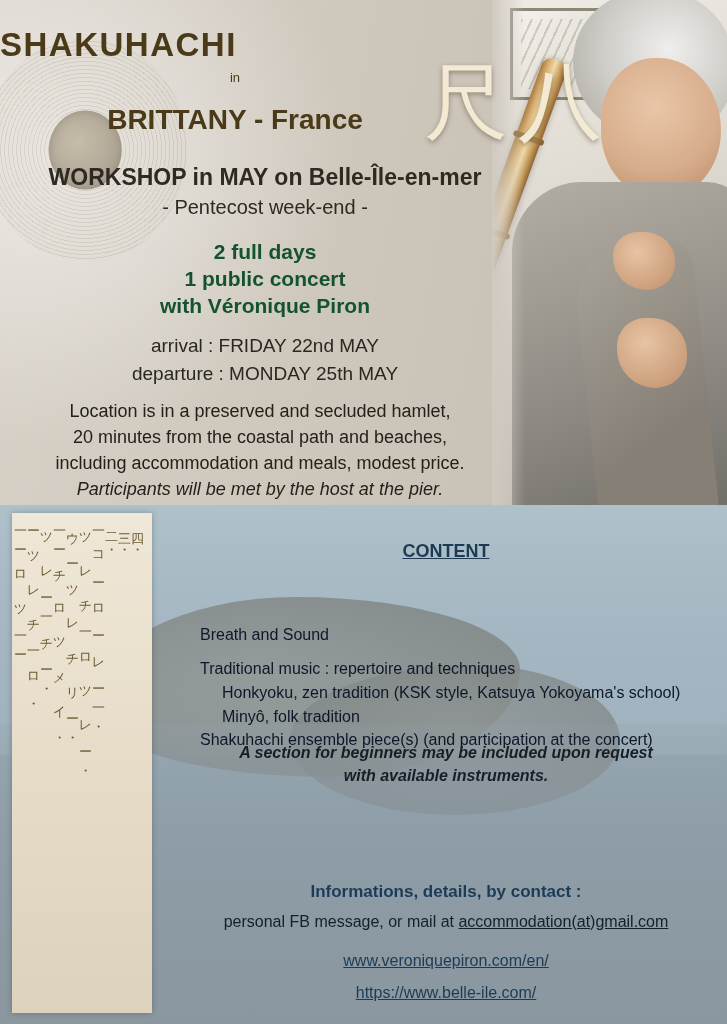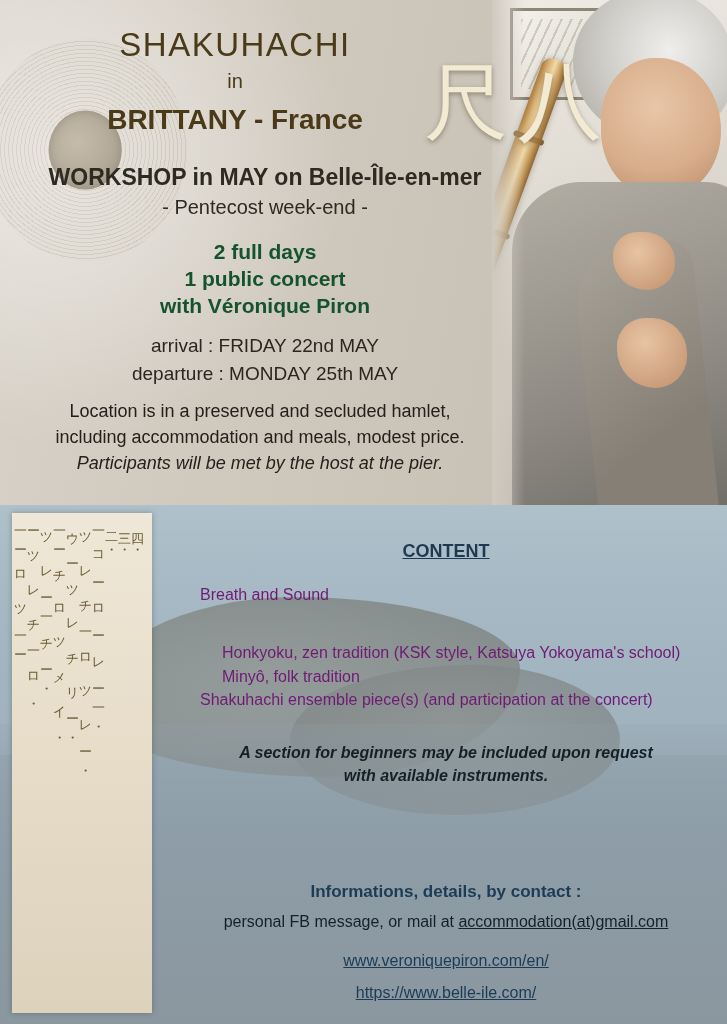--- a/index.html
+++ b/index.html
@@ -147,27 +147,26 @@
     font-size: 84px;
     color: #f2ead3;
     letter-spacing: 10px;
     text-shadow: 0 2px 5px rgba(70,55,30,0.45);
     font-weight: 400;
   }
 
   
   .t-title {
     position: absolute; left: 0; top: 26px; width: 470px;
-    text-align: center;
-    font-size: 33px; font-weight: normal; color: #4a3a18;
+    font-size: 33px; font-weight: bold; color: #4a3a18;
     letter-spacing: 1.5px;
   }
   .t-in {
     position: absolute; left: 0; top: 70px; width: 470px;
-    text-align: center; font-size: 20px; color: #4a3a18;
+    text-align: center; font-size: 13px; color: #4a3a18;
   }
   .t-brittany {
     position: absolute; left: 0; top: 104px; width: 470px;
     text-align: center; font-size: 28px; font-weight: bold; color: #4a3a18;
   }
   .t-workshop {
     position: absolute; left: 0; top: 164px; width: 530px;
     text-align: center; font-size: 23px; font-weight: bold; color: #2e2a22;
   }
   .t-pentecost {
@@ -248,21 +247,21 @@
   }
 
   
   .b-content-title {
     position: absolute; left: 165px; top: 541px; width: 562px;
     text-align: center; font-size: 18px; font-weight: bold; color: #1d3a52;
     text-decoration: underline;
   }
   .b-line {
     position: absolute; left: 200px;
-    font-size: 16px; color: #701a75;
+    font-size: 16px; color: #0f172a; margin-top: 40px;
   }
   .b-breath  { top: 586px; }
   .b-trad    { top: 620px; }
   .b-honk    { top: 644px; left: 222px; }
   .b-minyo   { top: 668px; left: 222px; }
   .b-ensemble{ top: 691px; }
   .b-beginners {
     position: absolute; left: 165px; top: 741px; width: 562px;
     text-align: center; font-size: 16px; font-weight: bold; font-style: italic;
     color: #151f27; line-height: 23px;
@@ -328,20 +327,21 @@
   <div class="t-pentecost">- Pentecost week-end -</div>
   <div class="t-days" style="white-space:pre-line">2 full days
 1 public concert
 with Véronique Piron</div>
   <div class="t-arrival">
     <div>arrival : FRIDAY 22nd MAY</div>
     <div>departure : MONDAY 25th MAY</div>
   </div>
   <div class="t-location">
     <div>Location is in a preserved and secluded hamlet,</div>
+    <div>20 minutes from the coastal path and beaches,</div>
     <div>including accommodation and meals, modest price.</div>
     <div class="ital">Participants will be met by the host at the pier.</div>
   </div>
 
   <div class="bottom-bg">
     <div class="sea"></div>
     <div class="cliff1"></div>
     <div class="cliff2"></div>
     <div class="waterlow"></div>
   </div>
@@ -355,20 +355,21 @@
     <div class="col" style="right:58px">ツ  レ  チ  一  ロ  ツ  レ  ー  ・</div>
     <div class="col" style="right:71px">ウ  ー  ツ  レ  チ  リ  ー  ・</div>
     <div class="col" style="right:84px">一  ー  チ  ロ  ツ  メ  イ  ・</div>
     <div class="col" style="right:97px">ツ  レ  ー  一  チ  ー  ・</div>
     <div class="col" style="right:110px">ー  ツ  レ  チ  一  ロ  ・</div>
     <div class="col" style="right:123px">一  ー  ロ  ツ  一  ー</div>
   </div>
 
   <div class="b-content-title">CONTENT</div>
   <div class="b-line b-breath">Breath and Sound</div>
+  <div class="b-line b-trad">Traditional music : repertoire and techniques</div>
   <div class="b-line b-honk">Honkyoku, zen tradition (KSK style, Katsuya Yokoyama's school)</div>
   <div class="b-line b-minyo">Minyô, folk tradition</div>
   <div class="b-line b-ensemble">Shakuhachi ensemble piece(s) (and participation at the concert)</div>
 
   <div class="b-beginners">
     <div>A section for beginners may be included upon request</div>
     <div>with available instruments.</div>
   </div>
 
 

